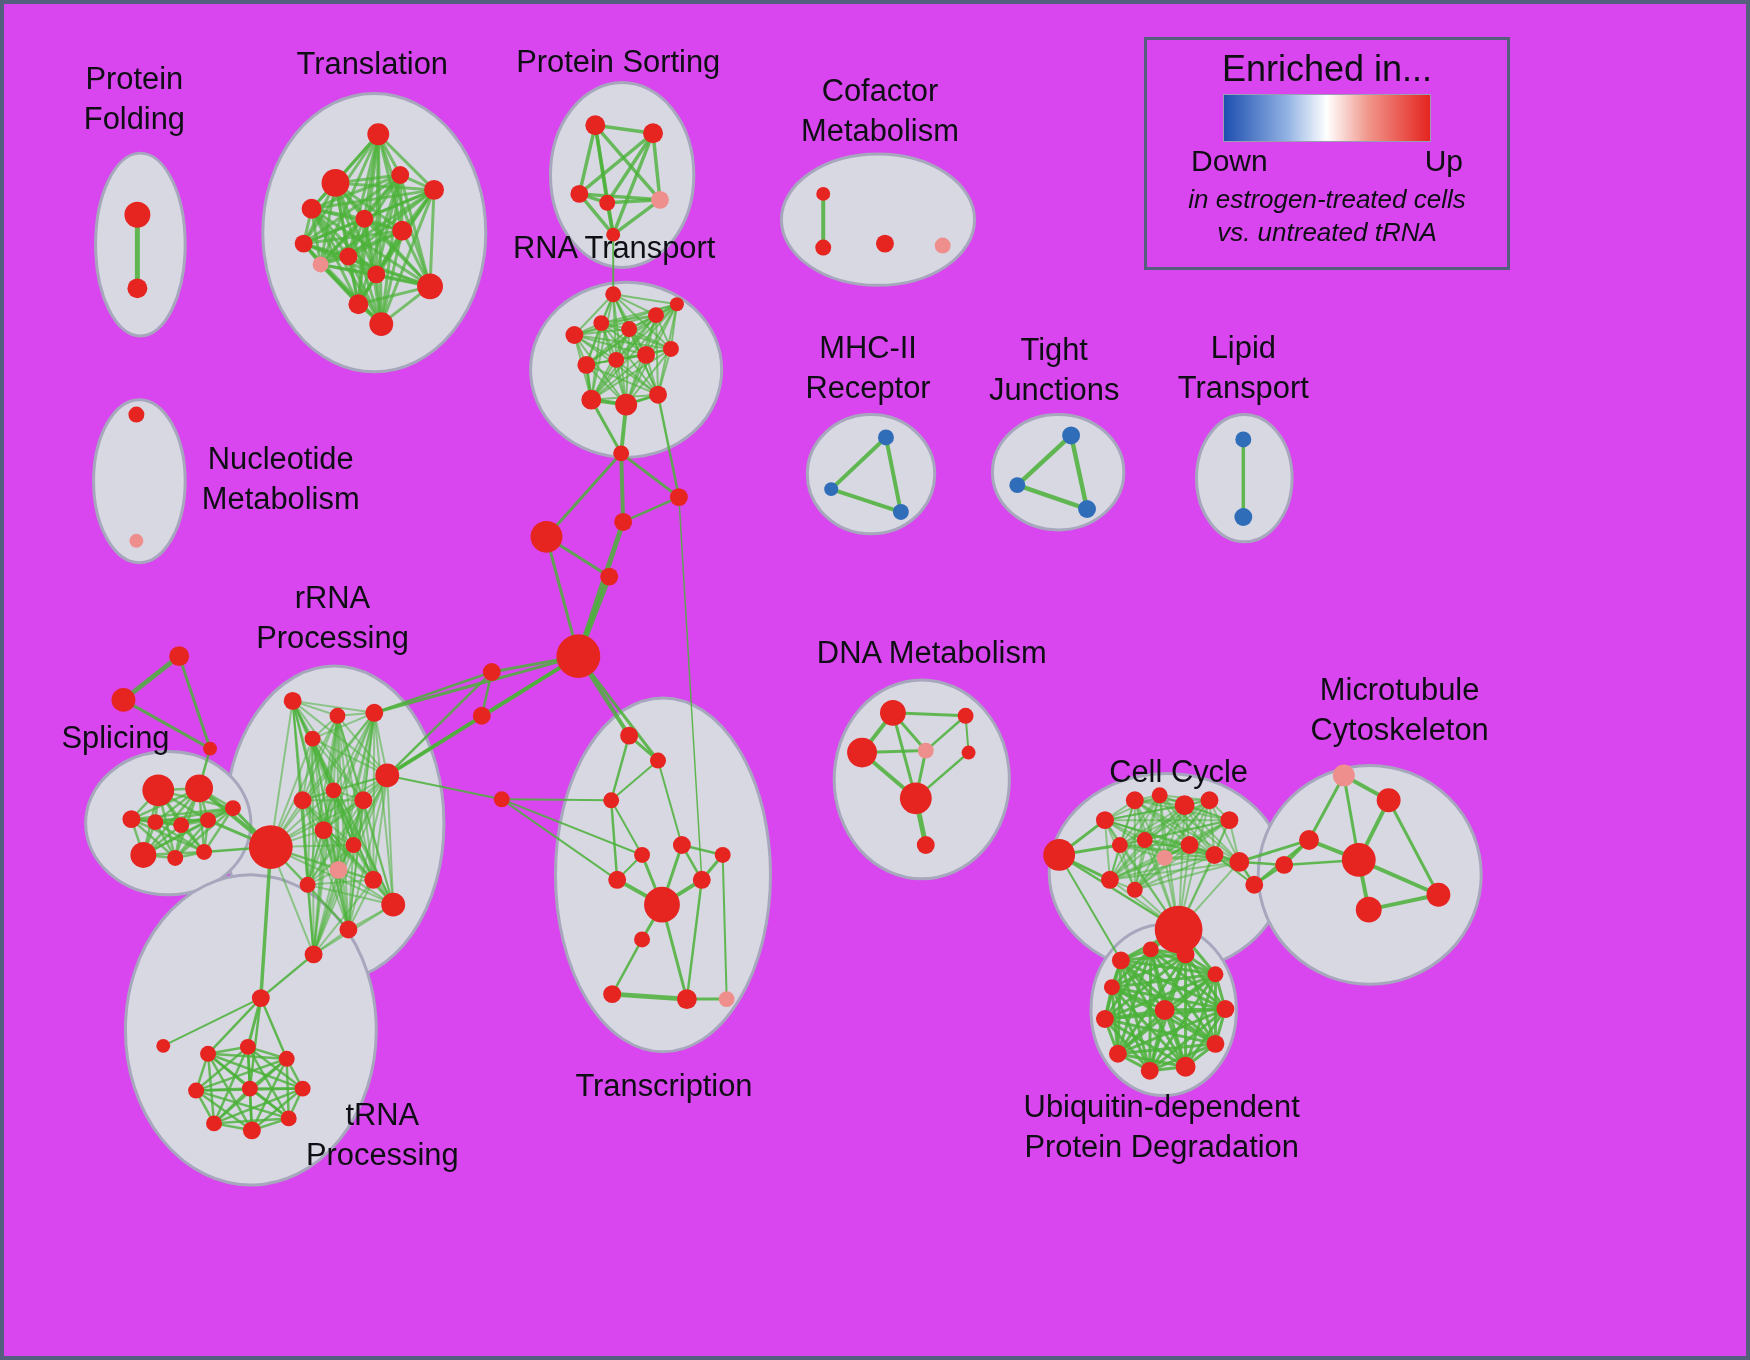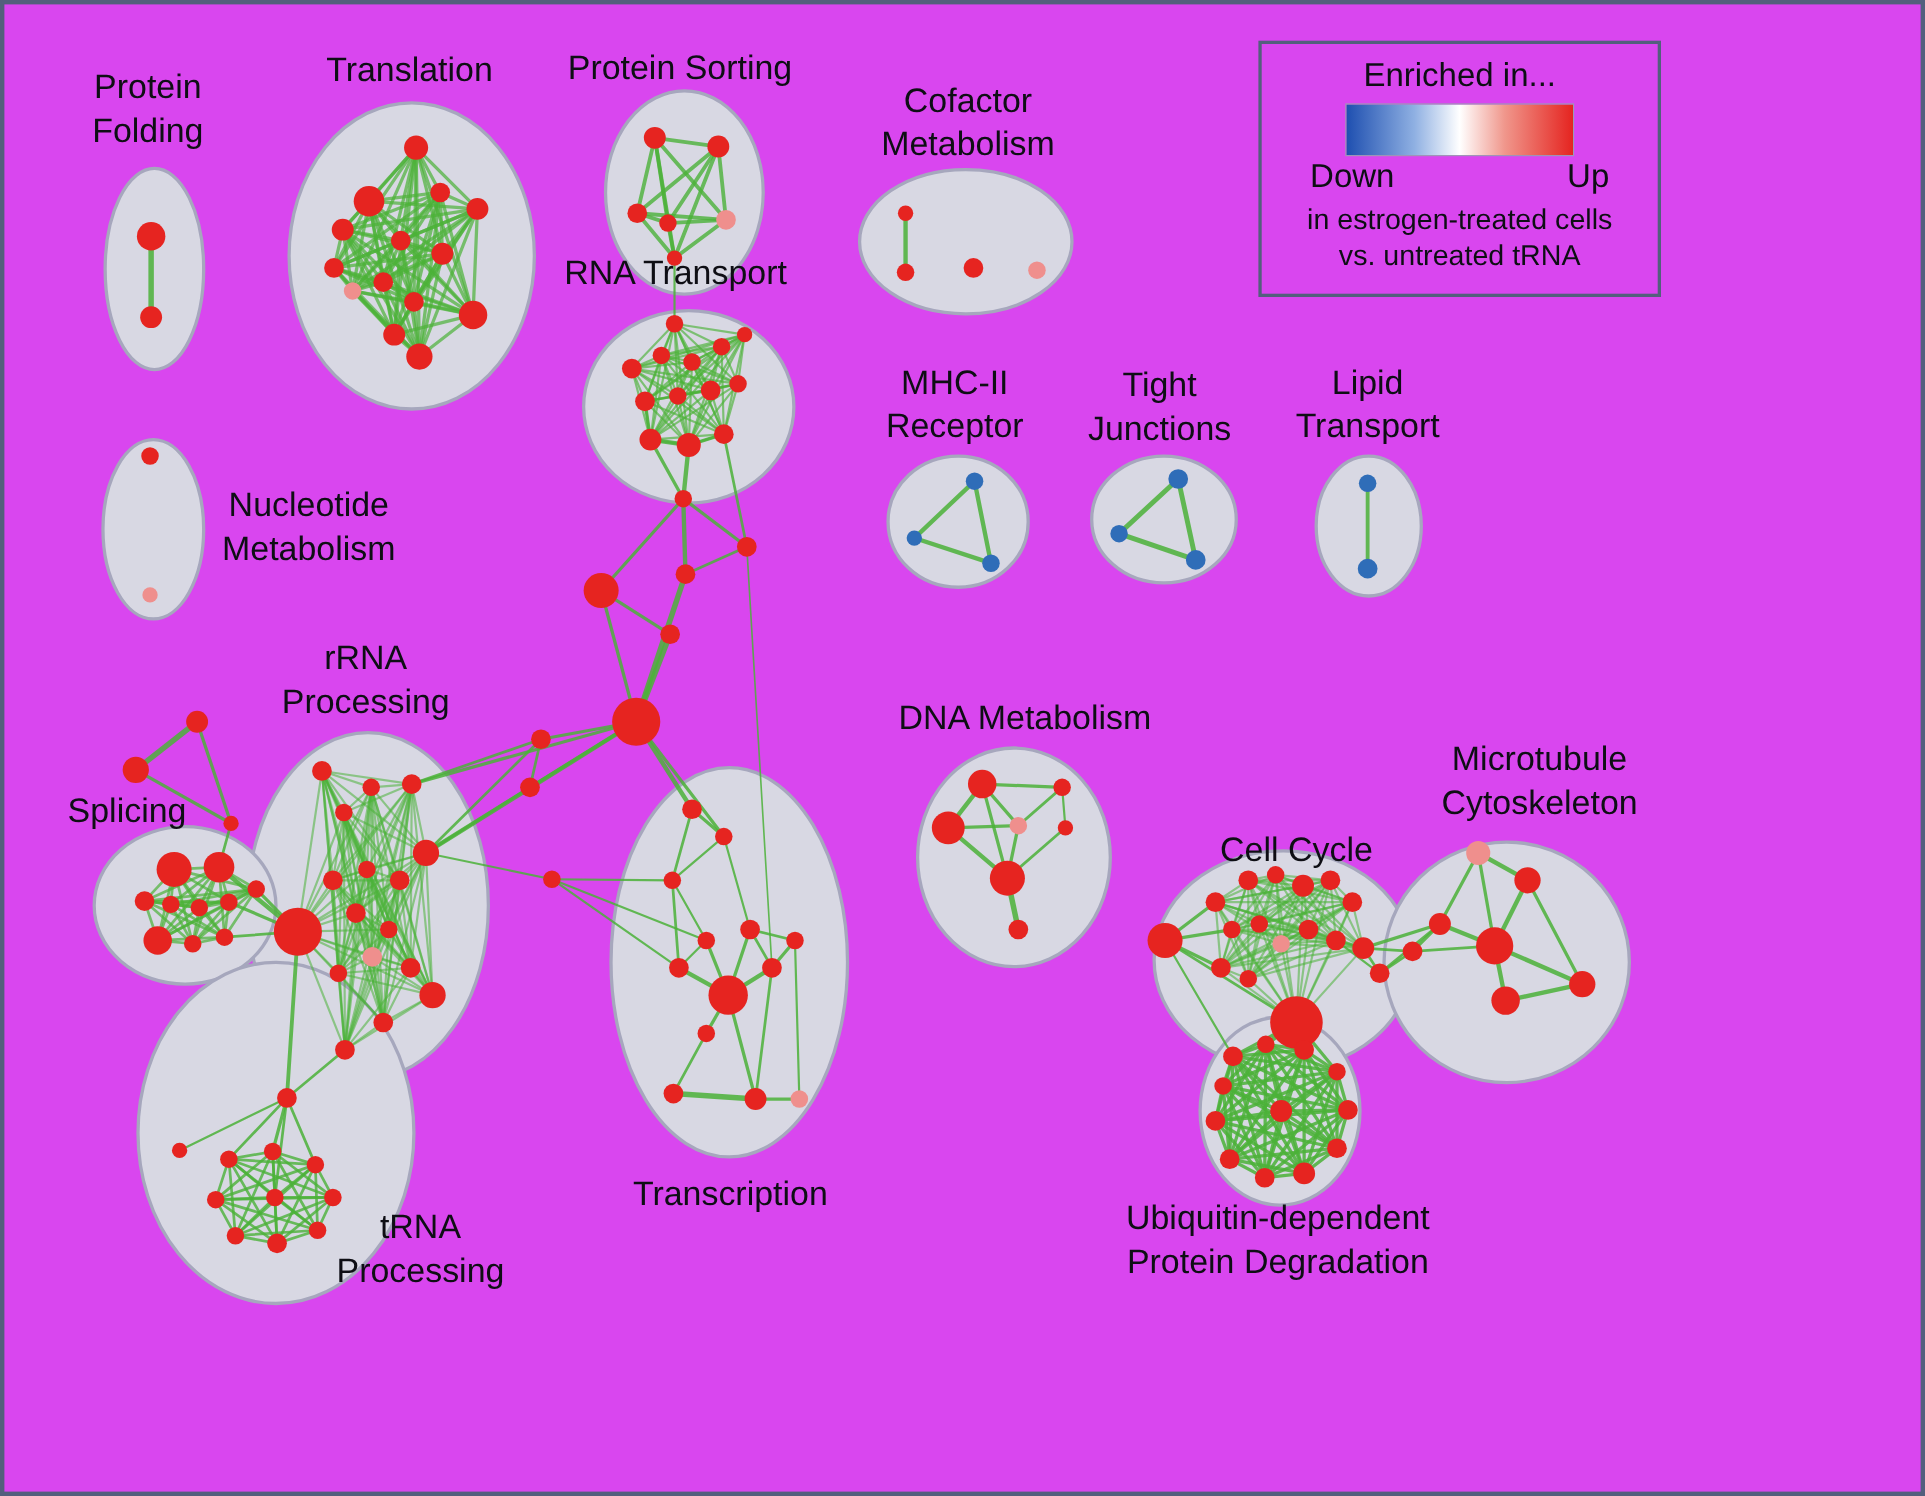--- a/index.html
+++ b/index.html
@@ -12,24 +12,24 @@
     font-family:"Liberation Sans",sans-serif;
   }
   .figure svg{position:absolute;left:0;top:0;width:100%;height:100%;}
   .cluster-label{font-family:"Liberation Sans",sans-serif;font-size:31px;fill:#0e0e14;}
   .legend{
     position:absolute;left:1140px;top:33px;width:366px;height:233px;
     box-sizing:border-box;border:3px solid #535f7d;
     display:flex;flex-direction:column;align-items:center;
     padding-top:12px;color:#0e0e14;
   }
-  .legend-title{font-size:30px;line-height:34px;}
+  .legend-title{font-size:36px;line-height:34px;}
   .legend-bar{width:206px;height:46px;margin-top:8px;border:1px solid #9a9cb2;}
   .legend-row{width:272px;display:flex;justify-content:space-between;font-size:30px;margin-top:2px;}
-  .legend-caption{margin-top:5px;font-size:26px;line-height:33px;text-align:center;}
+  .legend-caption{margin-top:5px;font-size:26px;line-height:33px;text-align:center;font-style:italic;}
 </style>
 </head>
 <body>
 
 <div class="figure" style="background: #d946ef; border-color: rgb(83, 95, 125);">
   <svg id="net" viewBox="0 0 1750 1360" preserveAspectRatio="none">
       <g>
         <ellipse cx="137" cy="242" rx="45" ry="92" fill="#d8d8e3" stroke="#a6a7bd" stroke-width="3"></ellipse>
         <ellipse cx="372" cy="230" rx="112" ry="140" fill="#d8d8e3" stroke="#a6a7bd" stroke-width="3"></ellipse>
         <ellipse cx="621" cy="172" rx="72" ry="93" fill="#d8d8e3" stroke="#a6a7bd" stroke-width="3"></ellipse>

